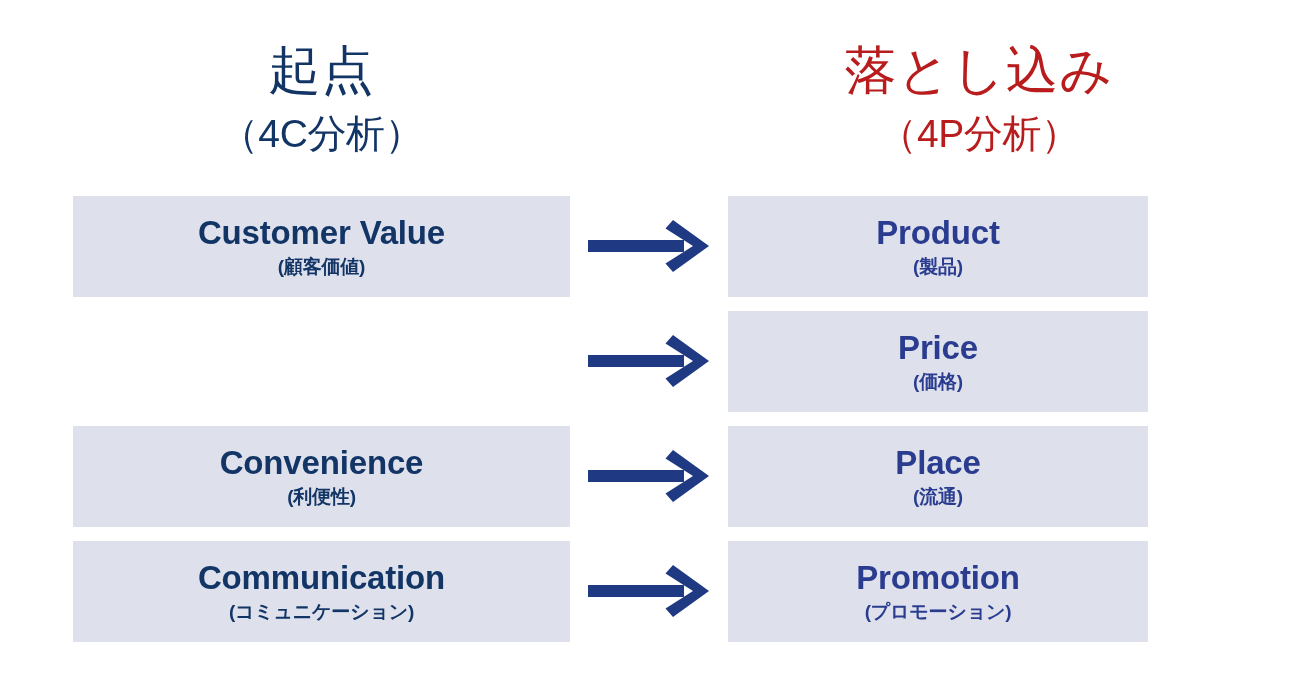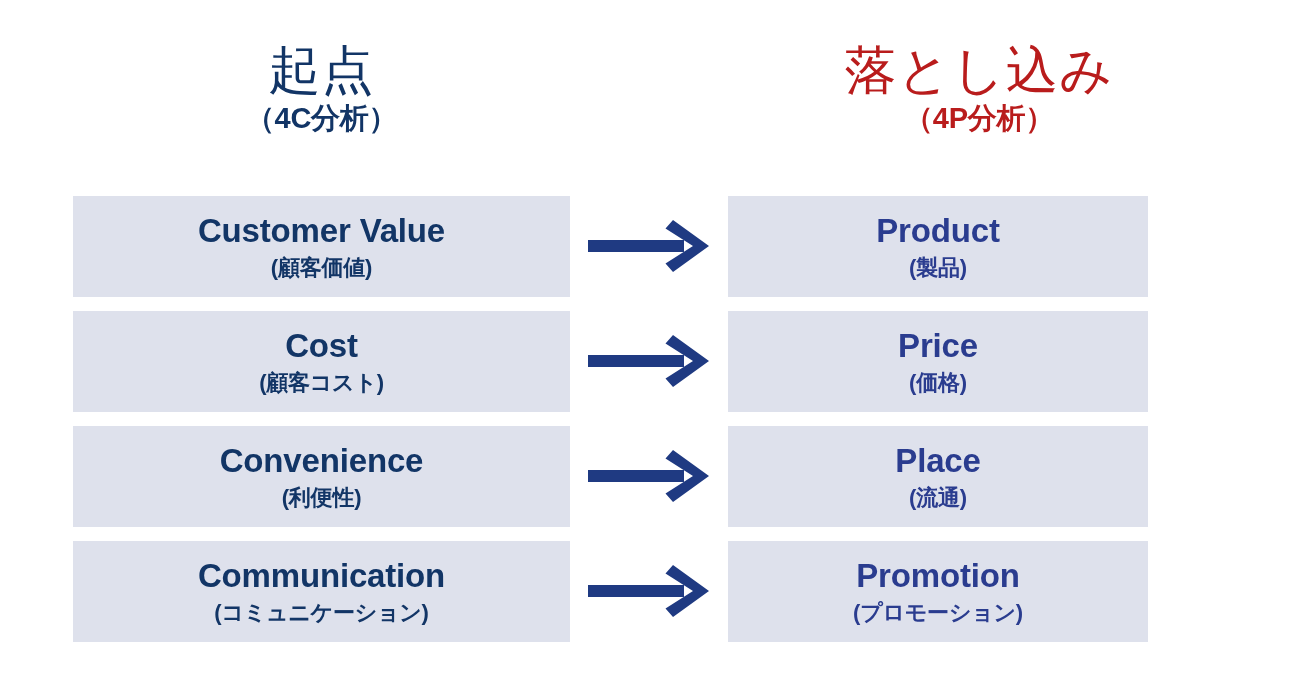--- a/index.html
+++ b/index.html
@@ -27,23 +27,23 @@
     line-height: 1.0;
   }
   .col-header .head-main {
     display: block;
     font-size: 52px;
     font-weight: 400;
     letter-spacing: 0.02em;
   }
   .col-header .head-sub {
     display: block;
-    font-size: 29px;
-    font-weight: 700;
-    margin-top: 8px;
+    font-size: 39px;
+    font-weight: 400;
+    margin-top: 18px;
     letter-spacing: -0.01em;
   }
 
   #header-left {
     left: 73px;
     top: 44px;
     width: 497px;
     color: #123566;
   }
   #header-right {
@@ -78,21 +78,21 @@
 
   .box .en {
     display: block;
     font-size: 33px;
     font-weight: 700;
     line-height: 1.05;
     letter-spacing: -0.005em;
   }
   .box .jp {
     display: block;
-    font-size: 22px;
+    font-size: 19px;
     font-weight: 700;
     line-height: 1.05;
     margin-top: 7px;
     letter-spacing: -0.01em;
   }
 
   
   .arrow {
     position: absolute;
     left: 588px;
@@ -128,24 +128,20 @@
         <path d="M85 6 L77.5 14.5 L105 32 L77.5 49.5 L85 58 L121 32 Z" fill="#1f3a82"></path>
       </svg>
     </div>
     <div class="box box-right">
       <span class="en">Product</span>
       <span class="jp">(製品)</span>
     </div>
   </div>
 
   <div class="row" style="top:311px">
-    <div class="box box-left">
-      <span class="en">Cost</span>
-      <span class="jp">(顧客コスト)</span>
-    </div>
     <div class="arrow">
       <svg width="124" height="64" viewBox="0 0 124 64" xmlns="http://www.w3.org/2000/svg">
         <path d="M0 26 H96 V38 H0 Z" fill="#1f3a82"></path>
         <path d="M85 6 L77.5 14.5 L105 32 L77.5 49.5 L85 58 L121 32 Z" fill="#1f3a82"></path>
       </svg>
     </div>
     <div class="box box-right">
       <span class="en">Price</span>
       <span class="jp">(価格)</span>
     </div>

